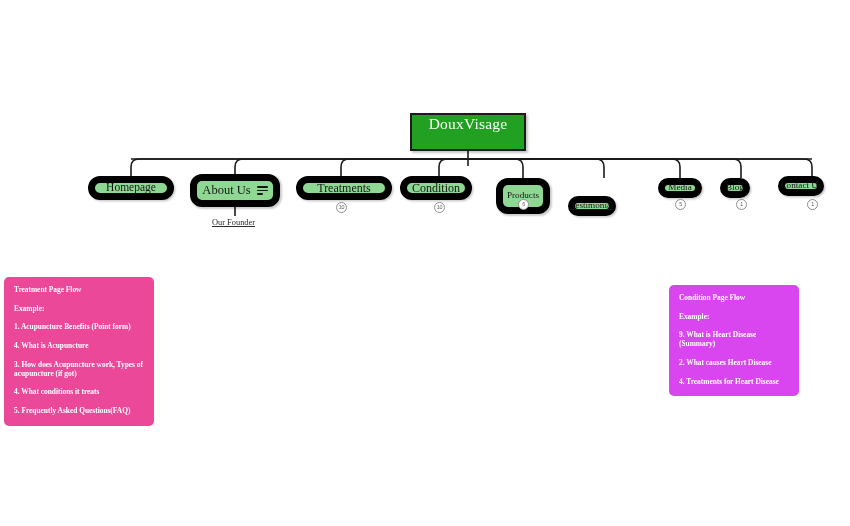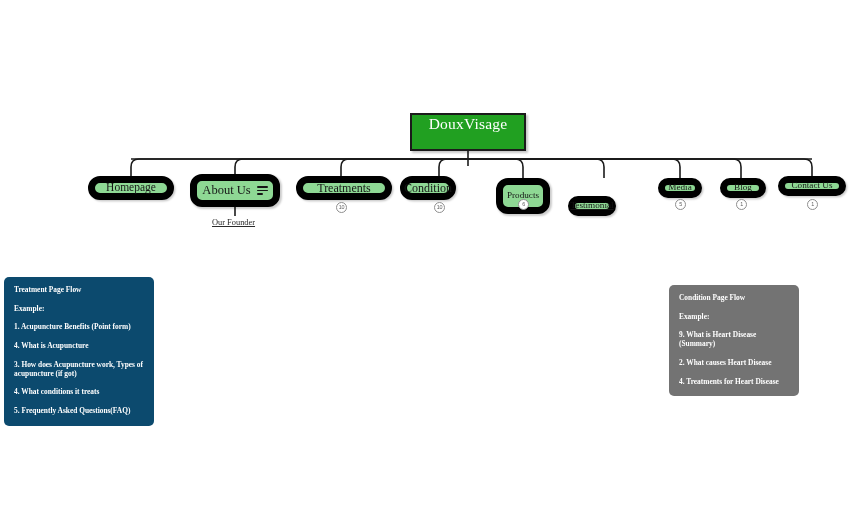--- a/index.html
+++ b/index.html
@@ -136,27 +136,27 @@
     margin: 0 0 10px 0;
     color: #ffffff;
     font-weight: bold;
   }
   .card-line:last-child { margin-bottom: 0; }
 
   .card-treatment {
     left: 4px;
     top: 277px;
     width: 150px;
-    background: #0c4a6e;
+    background: #ec4899;
   }
   .card-condition {
     left: 669px;
     top: 285px;
     width: 130px;
-    background: #737373;
+    background: #d946ef;
   }
 </style>
 </head>
 <body>
 
 <div id="canvas">
 
   <svg id="connectors" viewBox="0 0 850 526" width="850" height="526">
     <g fill="none" stroke="#1b1b1b" stroke-width="1.6" stroke-linecap="butt">
 
@@ -199,21 +199,21 @@
     <span>Our Founder</span>
   </div>
 
   <div class="node" style="left:296px; top:176px; width:96px; height:24px; font-size:12px;">
     <span class="node-label">Treatments</span>
   </div>
   <div class="badge" style="left:336px; top:202px;">
     <span>10</span>
   </div>
 
-  <div class="node" style="left:400px; top:176px; width:56px; height:24px; font-size:12px;">
+  <div class="node" style="left:400px; top:176px; width:72px; height:24px; font-size:12px;">
     <span class="node-label">Condition</span>
   </div>
   <div class="badge" style="left:434px; top:202px;">
     <span>10</span>
   </div>
 
   <div class="node" style="left:496px; top:178px; width:54px; height:36px; font-size:9.2px;">
     <span class="node-label">Products</span>
   </div>
   <div class="badge" style="left:518px; top:199px;">
@@ -224,28 +224,28 @@
     <span class="node-label">Testimonial</span>
   </div>
 
   <div class="node" style="left:658px; top:178px; width:44px; height:20px; font-size:9.2px;">
     <span class="node-label">Media</span>
   </div>
   <div class="badge" style="left:675px; top:199px;">
     <span>5</span>
   </div>
 
-  <div class="node" style="left:720px; top:178px; width:46px; height:20px; font-size:9.2px;">
+  <div class="node" style="left:720px; top:178px; width:30px; height:20px; font-size:9.2px;">
     <span class="node-label">Blog</span>
   </div>
   <div class="badge" style="left:736px; top:199px;">
     <span>1</span>
   </div>
 
-  <div class="node" style="left:778px; top:176px; width:68px; height:20px; font-size:9.2px;">
+  <div class="node" style="left:778px; top:176px; width:46px; height:20px; font-size:9.2px;">
     <span class="node-label">Contact Us</span>
   </div>
   <div class="badge" style="left:807px; top:199px;">
     <span>1</span>
   </div>
 
   <div class="card card-treatment">
     <p class="card-line">Treatment Page Flow</p>
     <p class="card-line">Example:</p>
     <p class="card-line">1. Acupuncture Benefits (Point form)</p>

